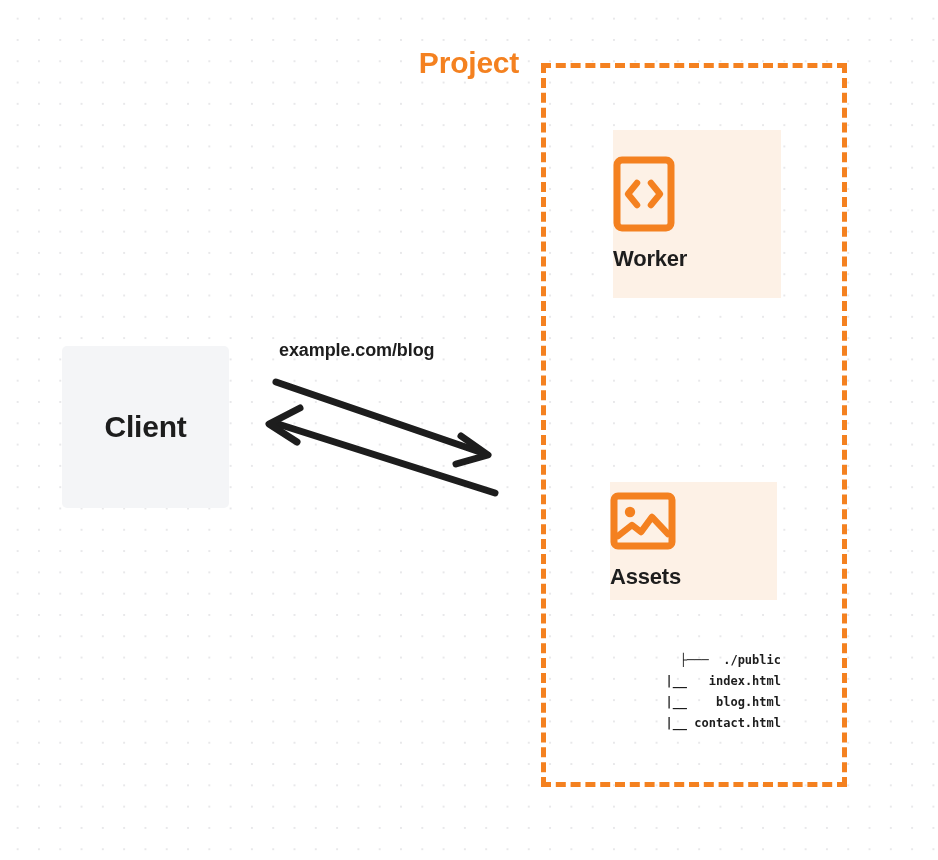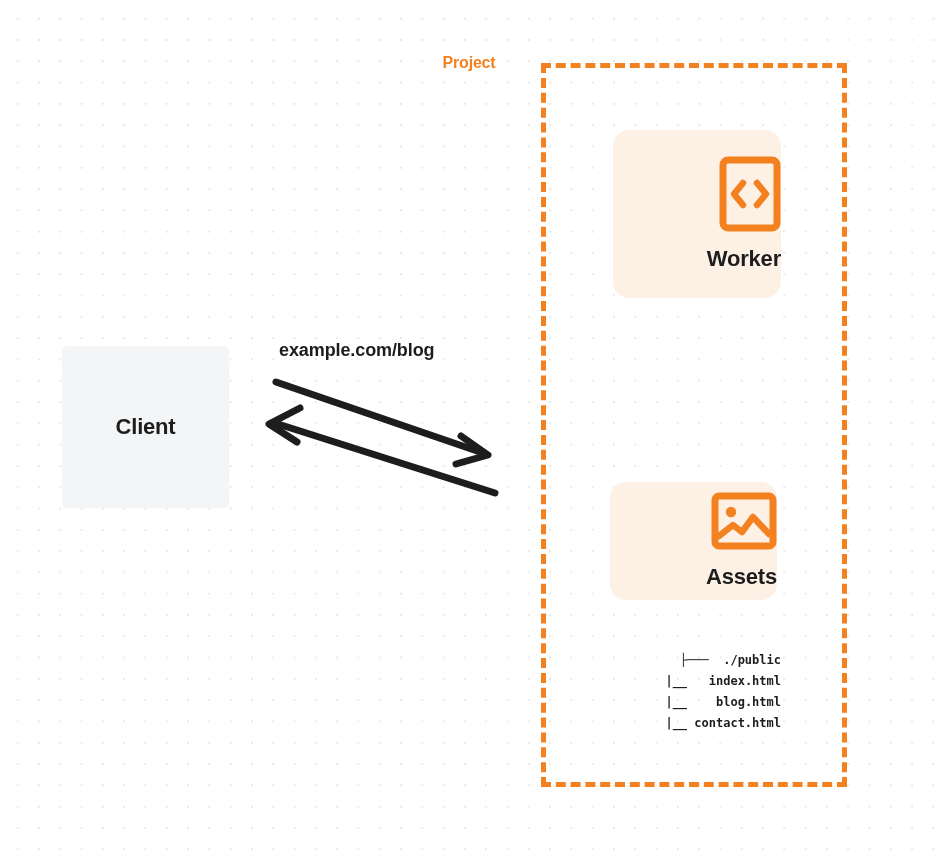--- a/index.html
+++ b/index.html
@@ -25,21 +25,21 @@
     top: 346px;
     width: 167px;
     height: 162px;
     background: #f4f5f7;
     border-radius: 5px;
     display: flex;
     align-items: center;
     justify-content: center;
   }
   #client-node .node-label {
-    font-size: 22px;
+    font-size: 30px;
     font-weight: bold;
     color: #1d1d1d;
     letter-spacing: -0.2px;
   }
 
   
   #project-container {
     position: absolute;
     left: 541px;
     top: 63px;
@@ -48,35 +48,35 @@
     box-sizing: border-box;
     border: 5px dashed #f48120;
   }
   #project-label {
     position: absolute;
     left: 50%;
     top: 63px;
     transform: translate(-50%, -50%);
     background: #ffffff;
     padding: 0 7px;
-    font-size: 16px;
+    font-size: 30px;
     font-weight: bold;
     color: #f48120;
     letter-spacing: -0.2px;
     white-space: nowrap;
   }
 
   
   .service-card {
     position: absolute;
     background: #fdf1e6;
-    border-radius: 16px;
+    border-radius: 0;
     display: flex;
     flex-direction: column;
-    align-items: flex-end;
+    align-items: flex-start;
     justify-content: center;
   }
   #worker-node {
     left: 613px;
     top: 130px;
     width: 168px;
     height: 168px;
   }
   #assets-node {
     left: 610px;

